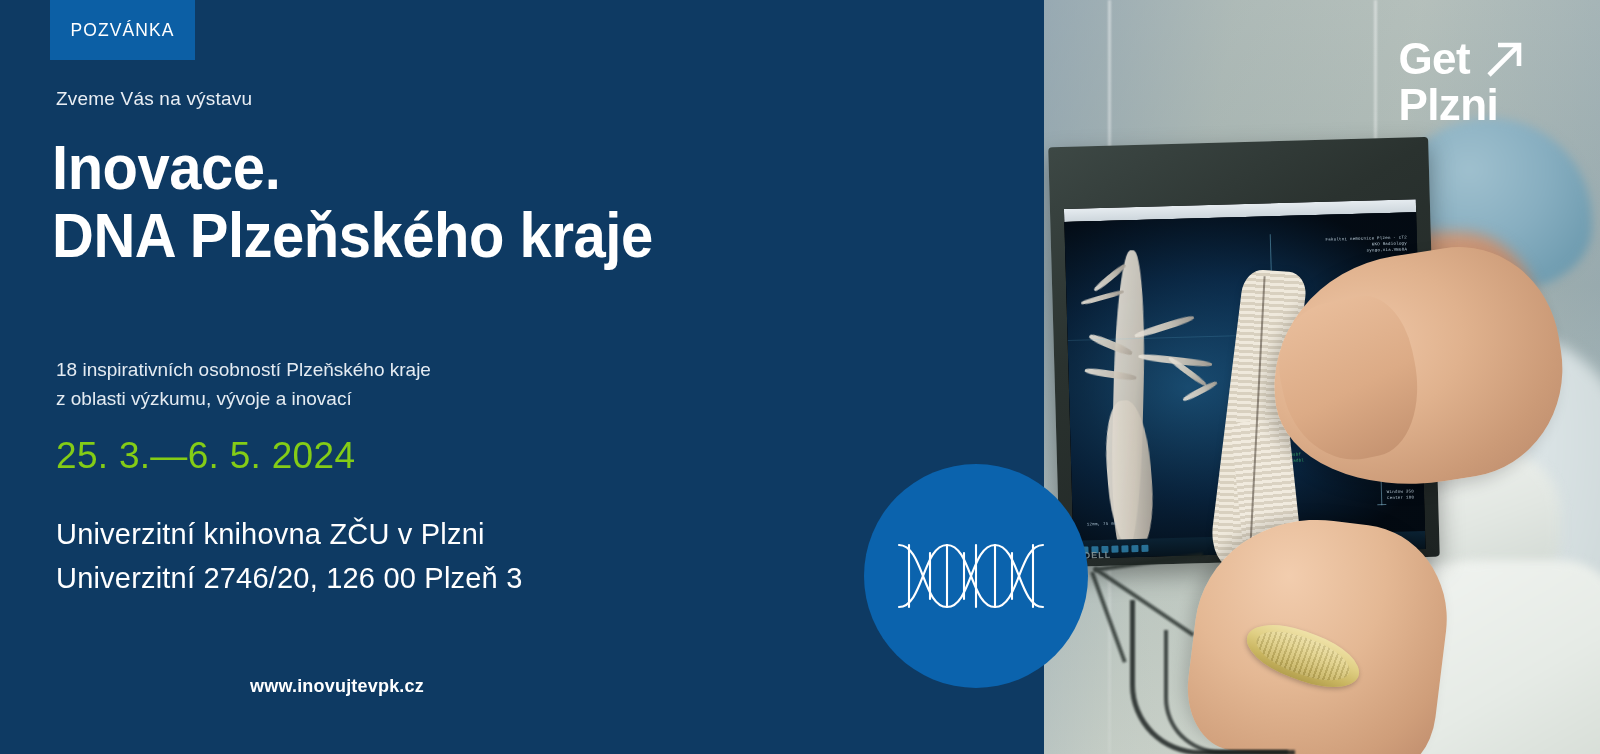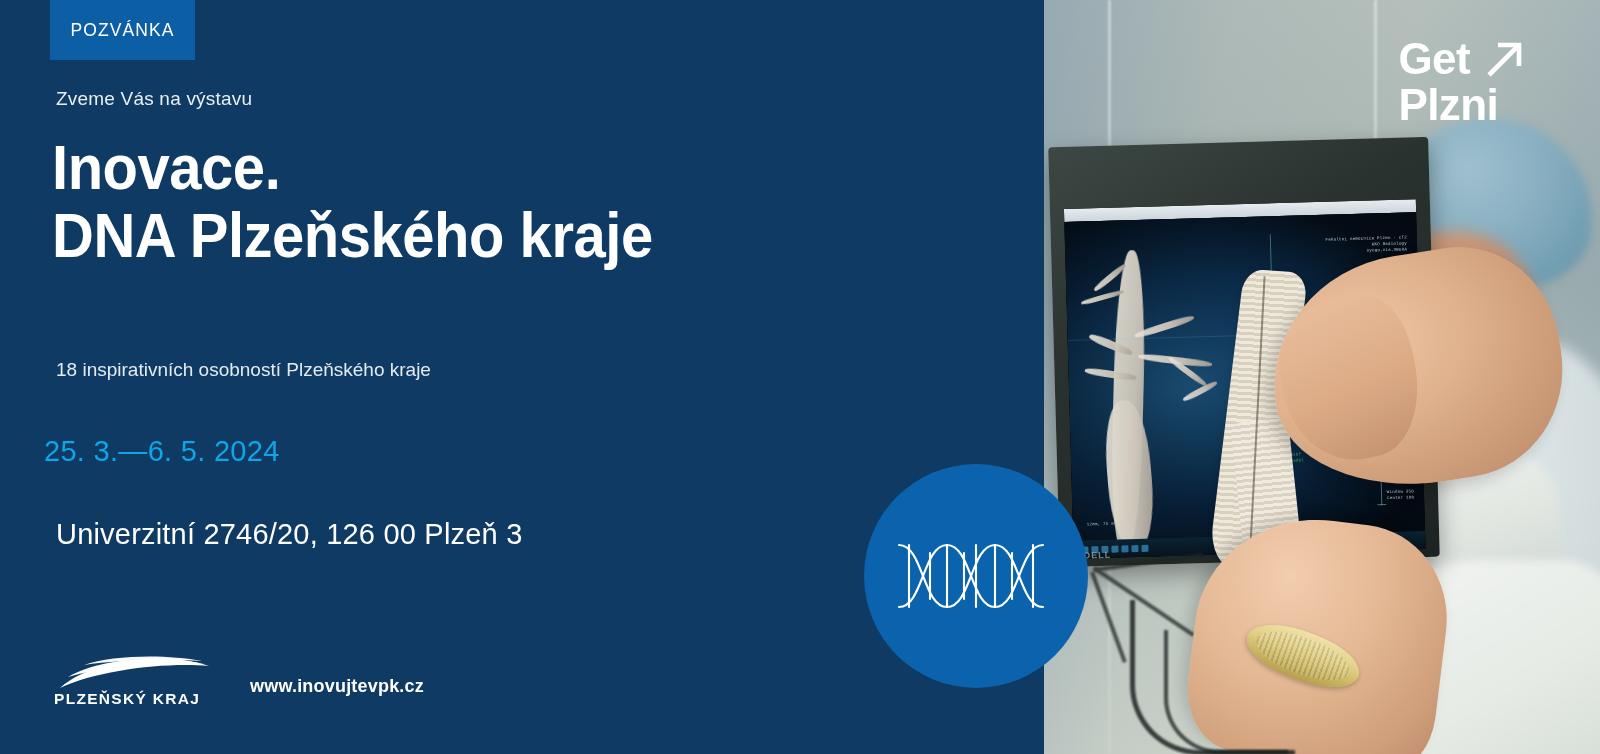--- a/index.html
+++ b/index.html
@@ -417,24 +417,24 @@
     left: 56px;
     top: 312px;
     color: #e4ebf2;
     font-size: 19px;
     line-height: 1.5;
     margin-top: 44px;
   }
 
   .dates {
     position: absolute;
-    left: 44px;
+    left: 56px;
     top: 435px;
-    color: #0ea5e9;
-    font-size: 29px;
+    color: #84cc16;
+    font-size: 37px;
     letter-spacing: 0.3px;
   }
 
   .venue {
     position: absolute;
     left: 56px;
     top: 512px;
     color: #ffffff;
     font-size: 29px;
     line-height: 1.52;
@@ -585,36 +585,30 @@
 
     <div class="eyebrow">Zveme Vás na výstavu</div>
 
     <div class="headline">
       <div>Inovace.</div>
       <div>DNA Plzeňského kraje</div>
     </div>
 
     <div class="subtitle">
       <div>18 inspirativních osobností Plzeňského kraje</div>
+      <div>z oblasti výzkumu, vývoje a inovací</div>
     </div>
 
     <div class="dates">25. 3.—6. 5. 2024</div>
 
     <div class="venue">
+      <div>Univerzitní knihovna ZČU v Plzni</div>
       <div>Univerzitní 2746/20, 126 00 Plzeň 3</div>
     </div>
 
-    <div class="pk-logo">
-      <svg width="160" height="40" viewBox="0 0 160 40">
-        <path d="M6 36 C 40 6, 112 0, 155 14 C 112 10, 44 18, 6 36 Z" fill="#ffffff"></path>
-        <path d="M14 25 C 46 6, 108 2, 150 12 C 110 8, 50 14, 14 25 Z" fill="#ffffff" opacity="0.98"></path>
-        <path d="M30 13 C 58 3, 112 2, 148 9 C 112 7, 60 8, 30 13 Z" fill="#ffffff" opacity="0.96"></path>
-      </svg>
-      <div class="pk-wordmark">PLZEŇSKÝ KRAJ</div>
-    </div>
 
     <div class="website">www.inovujtevpk.cz</div>
   </div>
 
   <div class="dna-circle">
     <svg width="158" height="74" viewBox="0 0 158 74">
       <g fill="none" stroke="#ffffff" stroke-width="2.1" stroke-linecap="round">
         <path d="M2 6 C 26 6, 26 68, 50 68 C 74 68, 74 6, 98 6 C 122 6, 122 68, 146 68"></path>
         <path d="M2 68 C 26 68, 26 6, 50 6 C 74 6, 74 68, 98 68 C 122 68, 122 6, 146 6"></path>
         <path d="M12 6 L 12 68"></path>

